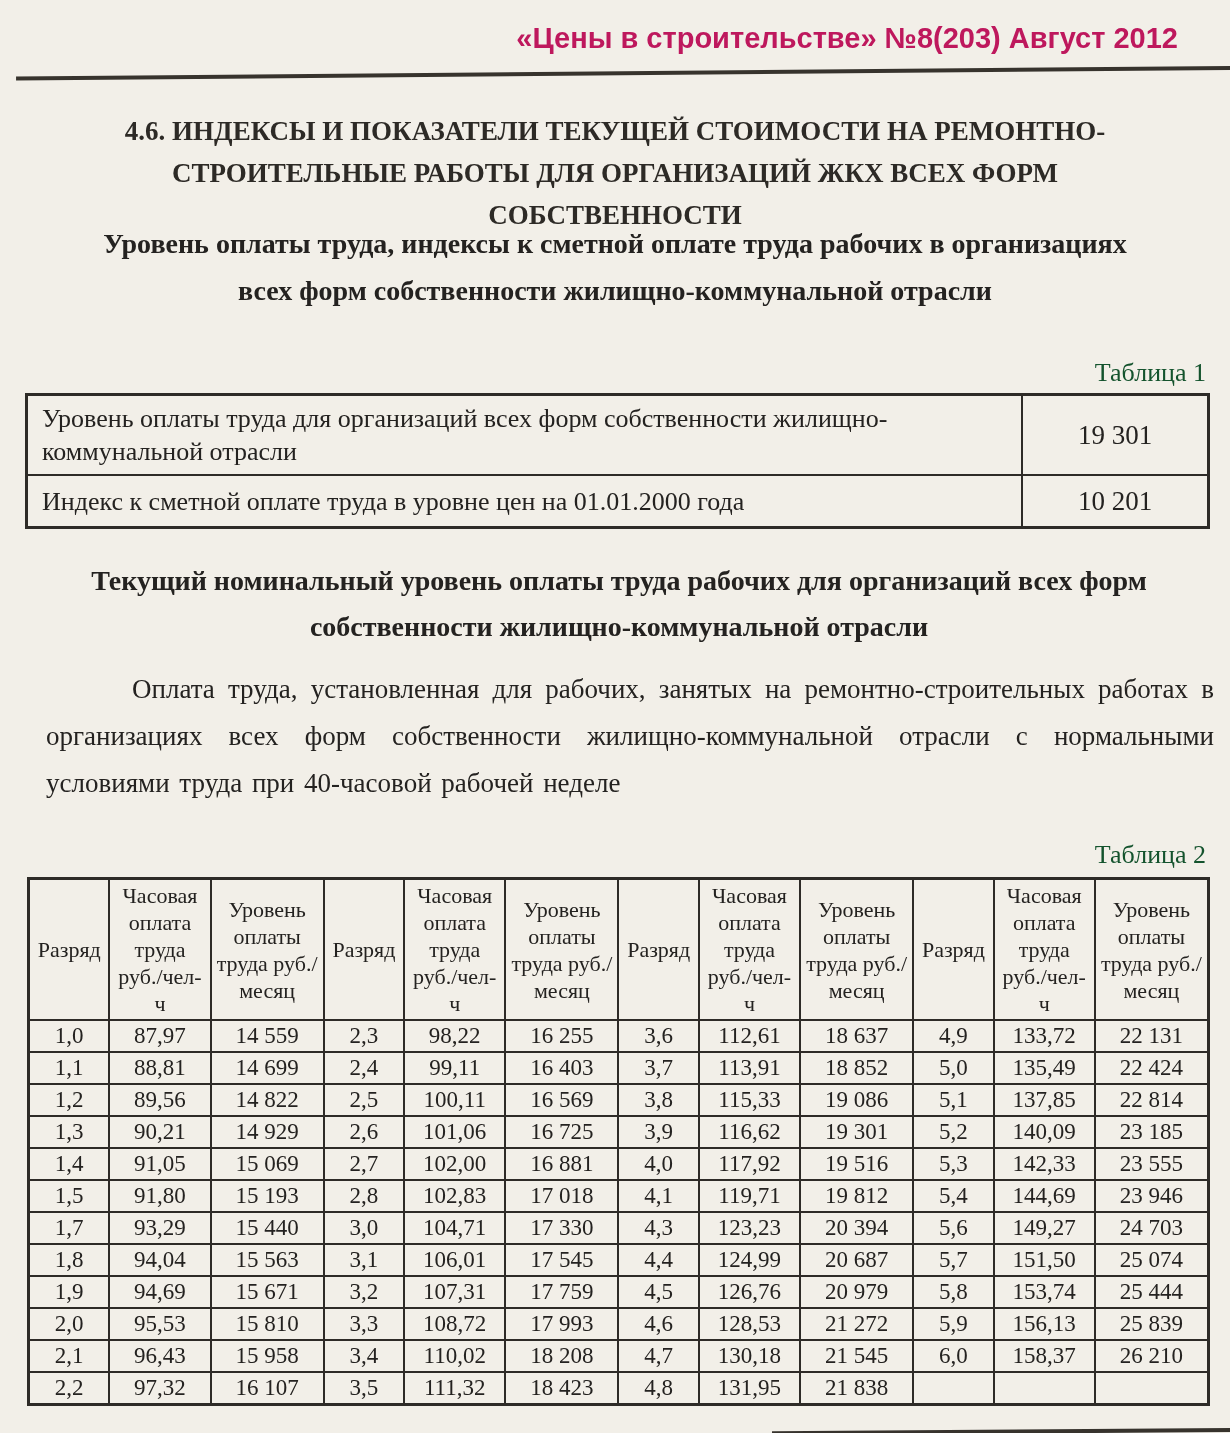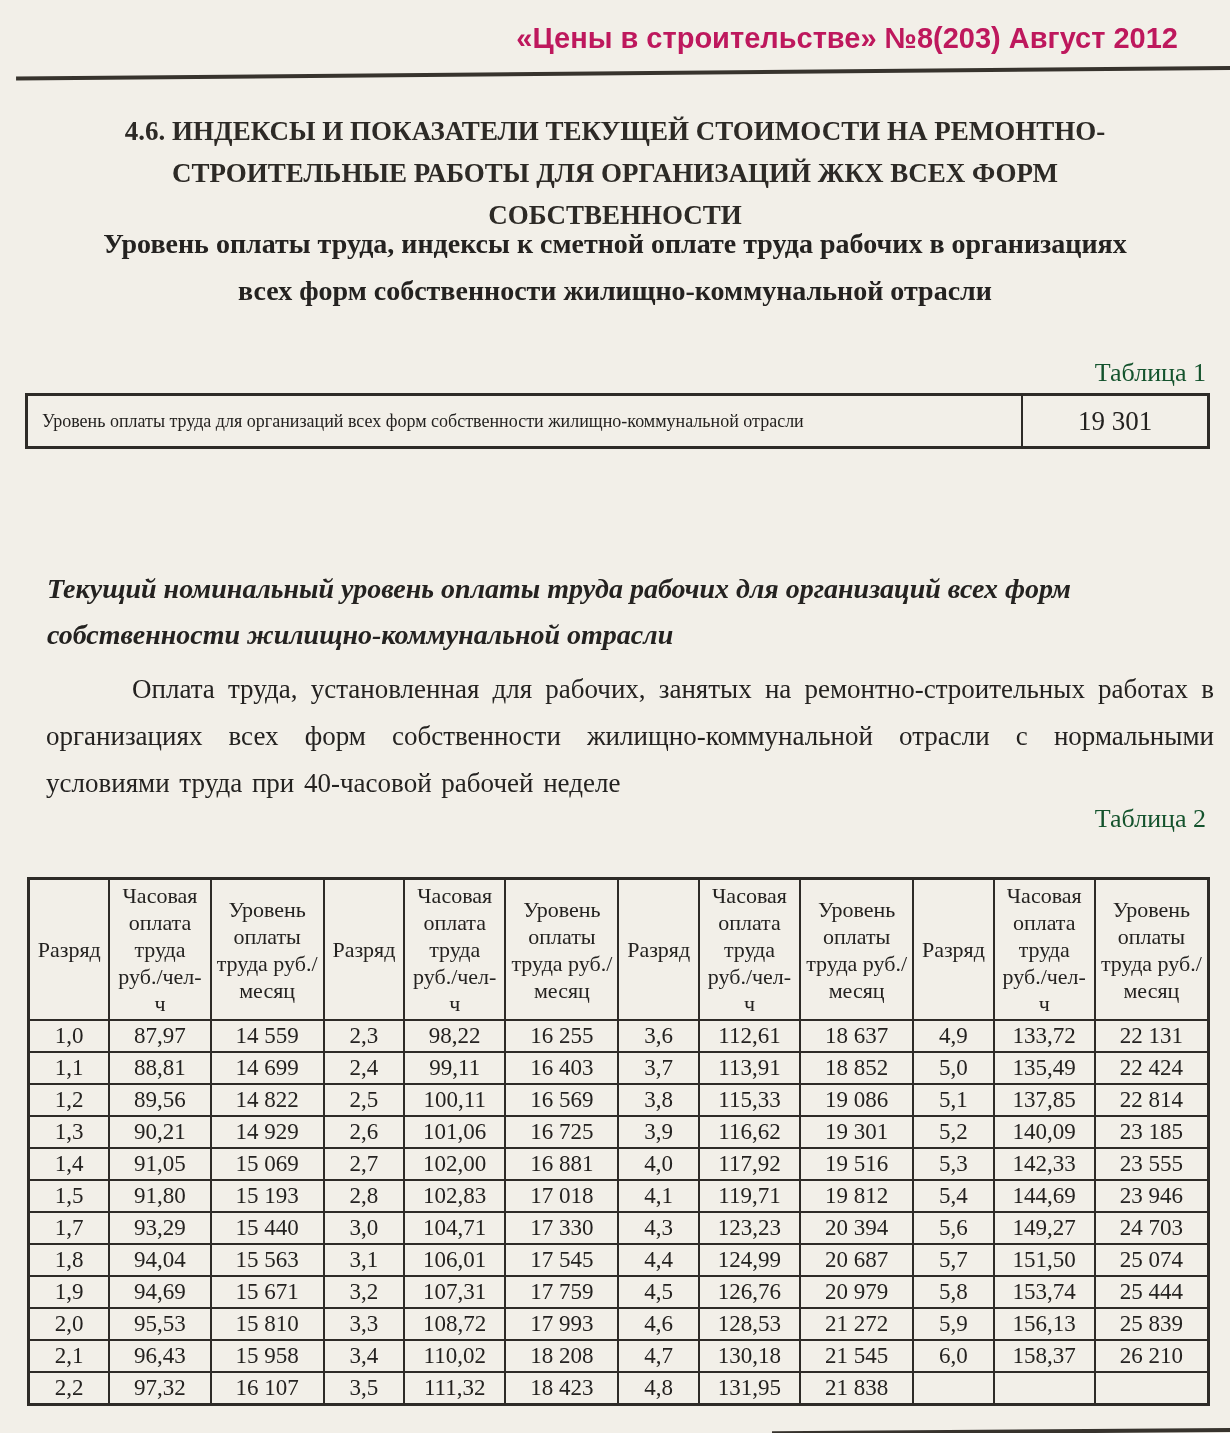--- a/index.html
+++ b/index.html
@@ -63,57 +63,56 @@
     line-height: 47px;
   }
 
   .caption {
     position: absolute;
     right: 24px;
     font-size: 26px;
     color: #14532d;
   }
   .caption-1 { top: 358px; }
-  .caption-2 { top: 804px; }
+  .caption-2 { top: 840px; }
 
   table { border-collapse: collapse; }
 
   .t1 {
     position: absolute;
     top: 393px;
     left: 25px;
     width: 1185px;
     border: 3px solid #2e2b27;
   }
   .t1 td { border: 2px solid #2e2b27; vertical-align: middle; }
   .t1 .t1label {
-    font-size: 18px;
+    font-size: 26px;
     line-height: 33px;
     padding: 5px 10px 5px 14px;
   }
   .t1 .t1value {
     width: 182px;
     text-align: center;
     font-size: 27px;
   }
   .t1 tr:first-child td { height: 68px; }
   .t1 tr:last-child td { height: 40px; }
 
   .heading2 {
     position: absolute;
     top: 554px;
     left: 50%;
     transform: translateX(-50%);
     width: 1160px;
-    margin: 12px;
-    text-align: left;
+    margin: 4px;
+    text-align: center;
     font-weight: 700;
     font-size: 28px;
     line-height: 46px;
-    font-style: italic;
   }
 
   .para {
     position: absolute;
     top: 662px;
     left: 42px;
     width: 1168px;
     margin: 4px;
     font-size: 27px;
     line-height: 47px;
@@ -178,20 +177,24 @@
 
   <h2 class="subtitle">Уровень оплаты труда, индексы к сметной оплате труда рабочих в организациях всех форм собственности жилищно-коммунальной отрасли</h2>
 
   <div class="caption caption-1">Таблица 1</div>
 
   <table class="t1">
     <tbody>
       <tr>
         <td class="t1label">Уровень оплаты труда для организаций всех форм собственности жилищно-коммунальной отрасли</td>
         <td class="t1value">19 301</td>
+      </tr>
+      <tr>
+        <td class="t1label">Индекс к сметной оплате труда в уровне цен на 01.01.2000 года</td>
+        <td class="t1value">10 201</td>
       </tr>
     </tbody>
   </table>
 
   <h3 class="heading2">Текущий номинальный уровень оплаты труда рабочих для организаций всех форм собственности жилищно-коммунальной отрасли</h3>
 
   <p class="para">Оплата труда, установленная для рабочих, занятых на ремонтно-строительных работах в организациях всех форм собственности жилищно-коммунальной отрасли с нормальными условиями труда при 40-часовой рабочей неделе</p>
 
   <div class="caption caption-2">Таблица 2</div>
 

